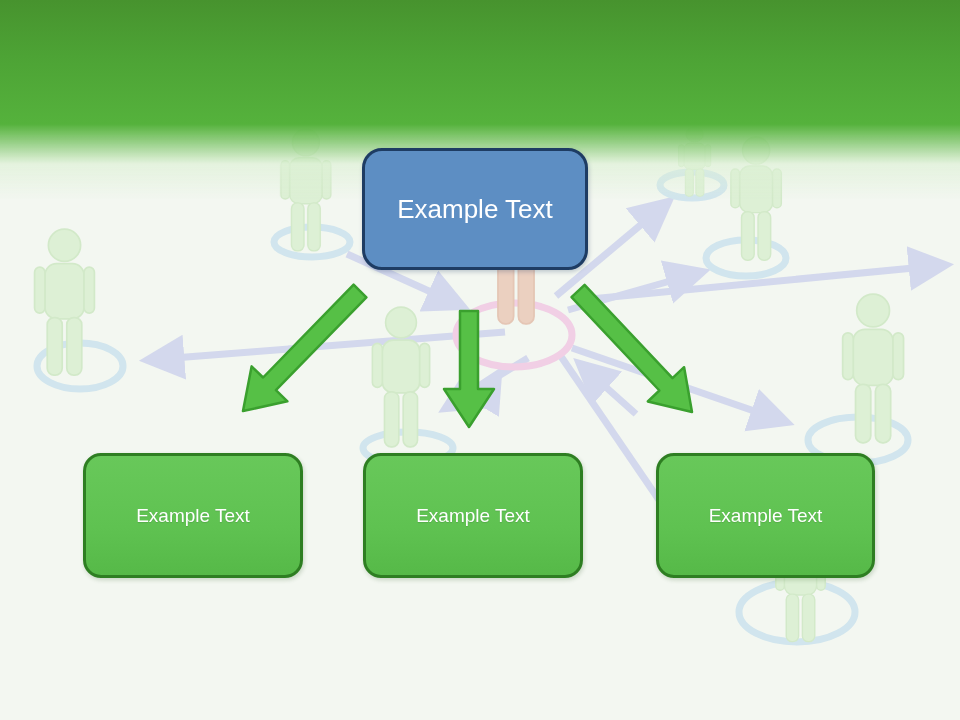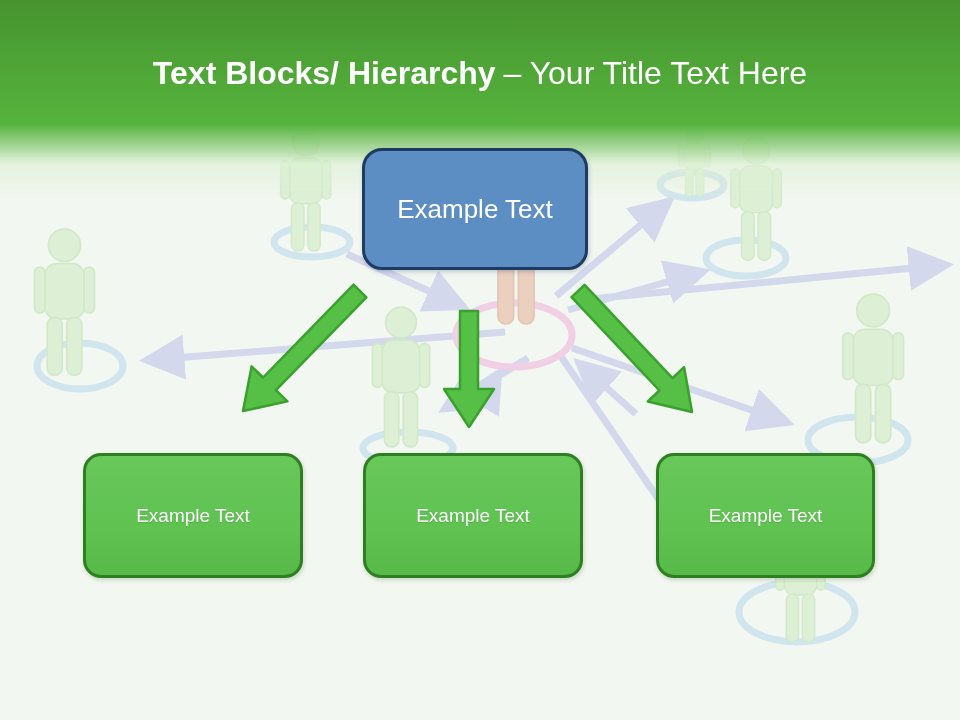--- a/index.html
+++ b/index.html
@@ -106,21 +106,20 @@
         <use href="#person" transform="translate(727,136) scale(0.97)"></use>
         <use href="#person" transform="translate(838,293) scale(1.17)"></use>
         <use href="#person" transform="translate(772,520) scale(0.95)"></use>
       </g>
       <use href="#person" transform="translate(480,160) scale(1.2,1.28)" fill="#e3a88f" stroke="#d69478" stroke-width="1.5"></use>
     </g>
   </svg>
 
   <div class="header"></div>
 
-  <h1 class="title"><span class="t-bold">Text Blocks/ Hierarchy</span><span class="t-reg">– Your Title Text Here</span></h1>
 
   <div class="root-box">
     <span>Example Text</span>
   </div>
 
   <svg class="arrows" width="960" height="720" viewBox="0 0 960 720">
     <g fill="#56c046" stroke="#3aa02e" stroke-width="2.5" stroke-linejoin="round">
       <polygon points="353.6,284.7 263.1,377.5 251.6,366.4 243,411 287.4,401.3 275.9,390.1 366.4,297.3"></polygon>
       <polygon points="460,311 460,389 444,389 469,427 494,389 478,389 478,311"></polygon>
       <polygon points="571.5,297.2 659.4,390.5 647.8,401.5 692,412 684.1,367.2 672.5,378.2 584.6,284.8"></polygon>

